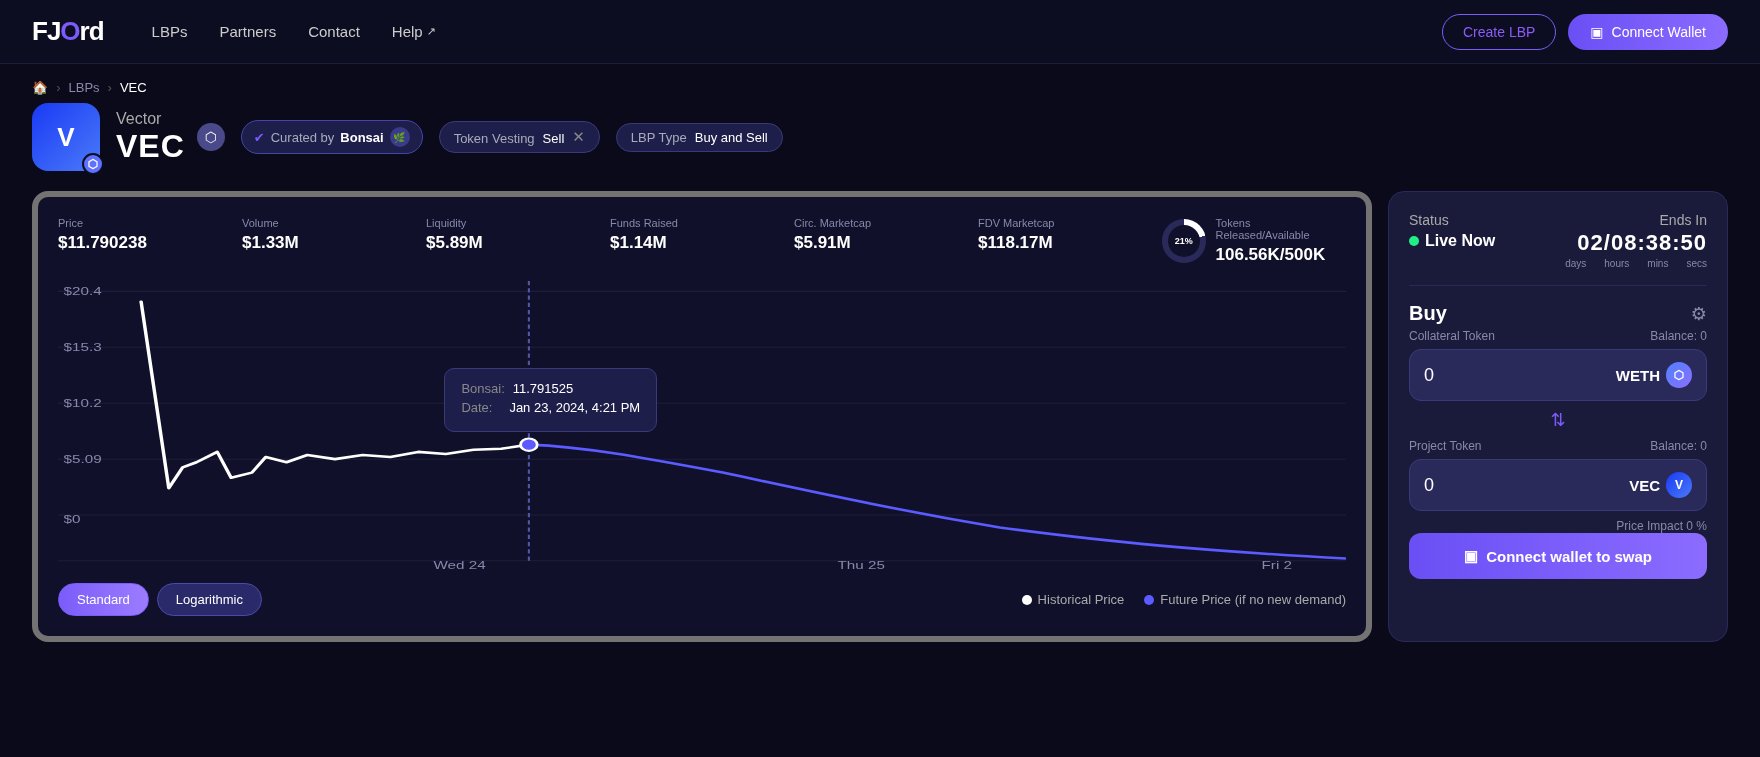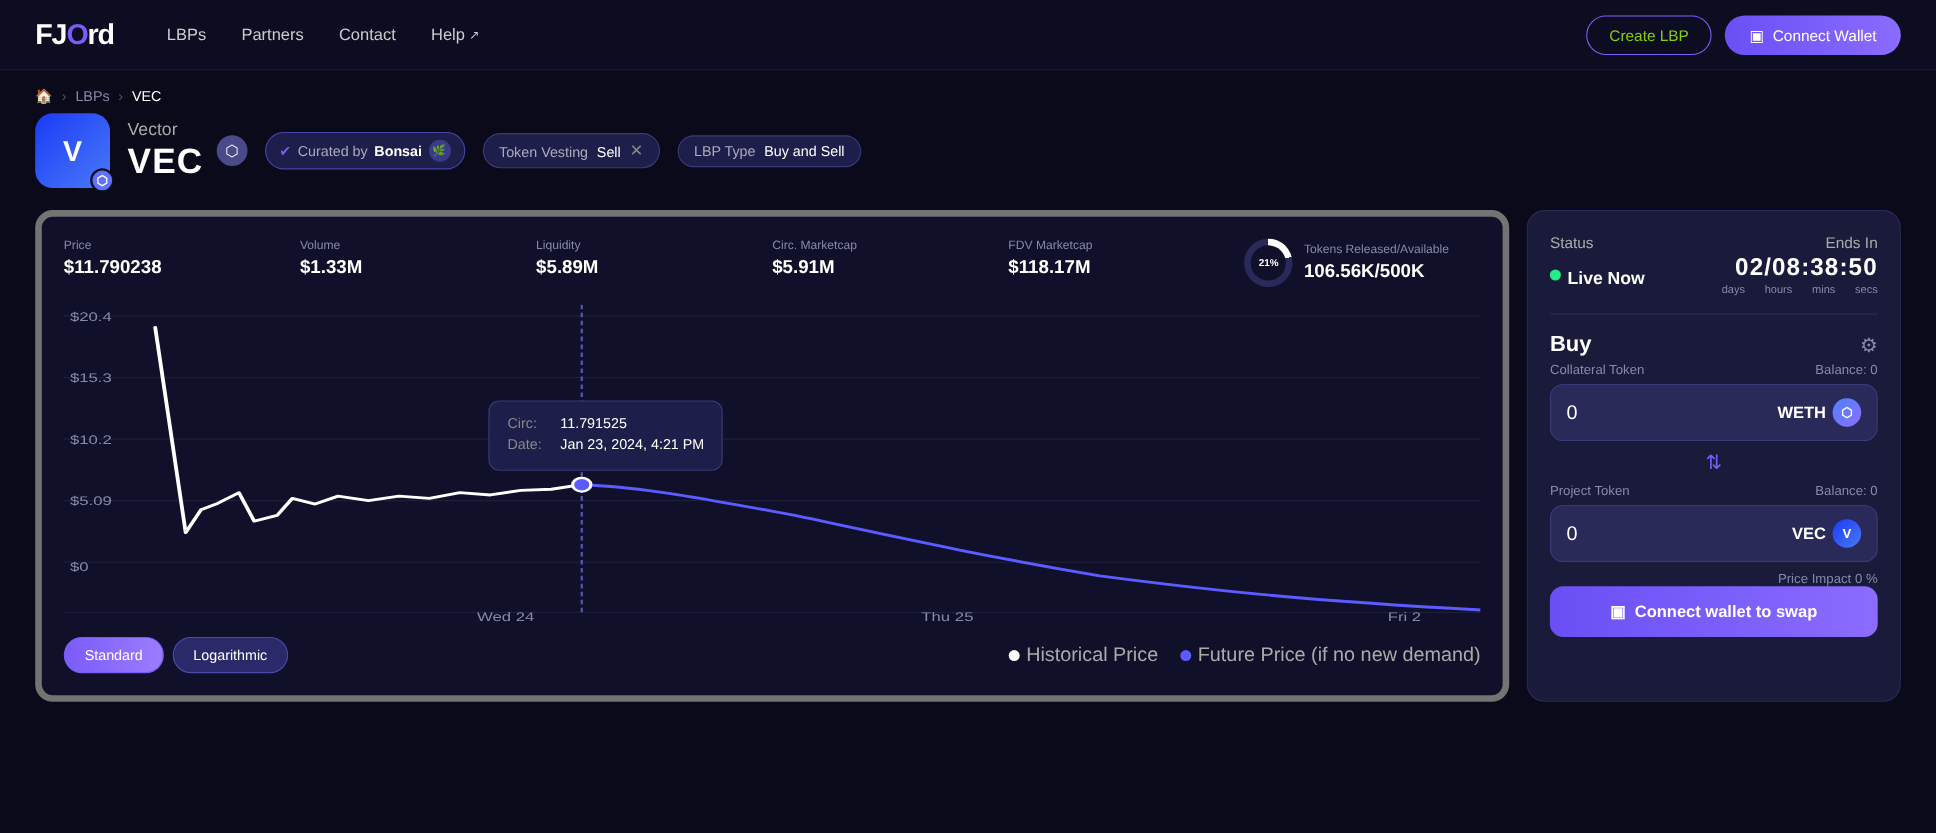--- a/index.html
+++ b/index.html
@@ -43,21 +43,21 @@
       cursor: pointer;
     }
     .nav-actions {
       display: flex;
       gap: 12px;
       align-items: center;
     }
     .btn-create-lbp {
       background: transparent;
       border: 1.5px solid #7b5cfa;
-      color: #84cc16;
+      color: #8b5cf6;
       padding: 9px 20px;
       border-radius: 20px;
       cursor: pointer;
       font-size: 14px;
     }
     .btn-connect-wallet {
       background: linear-gradient(90deg, #6a4ff5, #8b6cff);
       border: none;
       color: #fff;
       padding: 10px 22px;
@@ -305,21 +305,21 @@
       cursor: pointer;
     }
     .chart-btn.active {
       background: linear-gradient(90deg, #7b5cfa, #9b7cff);
       border-color: #7b5cfa;
     }
     .chart-legend {
       display: flex;
       gap: 20px;
       align-items: center;
-      font-size: 18px;
+      font-size: 13px;
       color: #aaa;
     }
     .legend-item {
       display: flex;
       align-items: center;
       gap: 6px;
     }
     .legend-dot {
       width: 10px;
       height: 10px;
@@ -329,23 +329,23 @@
     .legend-dot-future { background: #5b5bff; }
     
     .side-status-row {
       display: flex;
       justify-content: space-between;
       align-items: flex-start;
     }
     .status-label { font-size: 14px; color: #aaa; }
     .status-live {
       display: flex;
-      align-items: flex-start;
+      align-items: center;
       gap: 6px;
-      margin-top: 17px;
+      margin-top: 4px;
     }
     .status-dot {
       width: 10px;
       height: 10px;
       border-radius: 50%;
       background: #22ee88;
     }
     .status-live-text { font-size: 16px; font-weight: 700; color: #fff; }
     .ends-in-block { text-align: right; }
     .ends-in-label { font-size: 14px; color: #aaa; }
@@ -538,20 +538,24 @@
         </div>
         <div class="stat-item">
           <div class="stat-label">Volume</div>
           <div class="stat-value">$1.33M</div>
         </div>
         <div class="stat-item">
           <div class="stat-label">Liquidity</div>
           <div class="stat-value">$5.89M</div>
         </div>
         <div class="stat-item">
+          <div class="stat-label">Funds Raised</div>
+          <div class="stat-value">$1.14M</div>
+        </div>
+        <div class="stat-item">
           <div class="stat-label">Circ. Marketcap</div>
           <div class="stat-value">$5.91M</div>
         </div>
         <div class="stat-item">
           <div class="stat-label">FDV Marketcap</div>
           <div class="stat-value">$118.17M</div>
         </div>
         <div class="stat-item tokens-circle-wrap">
           <div class="tokens-circle">
             <div class="tokens-circle-inner">21%</div>
@@ -588,21 +592,21 @@
           <circle cx="340" cy="158" r="6" fill="#5b5bff" stroke="#fff" stroke-width="2"></circle>
 
           <text x="290" y="278" font-size="11" fill="#8888aa" text-anchor="middle">Wed 24</text>
           <text x="580" y="278" font-size="11" fill="#8888aa" text-anchor="middle">Thu 25</text>
           <text x="880" y="278" font-size="11" fill="#8888aa" text-anchor="middle">Fri 2</text>
         </svg>
 
         
         <div class="chart-tooltip">
           <div class="chart-tooltip-row">
-            <span class="chart-tooltip-label">Circ:</span>
+            <span class="chart-tooltip-label">Bonsai:</span>
             <span class="chart-tooltip-value">11.791525</span>
           </div>
           <div class="chart-tooltip-row">
             <span class="chart-tooltip-label">Date:</span>
             <span class="chart-tooltip-value">Jan 23, 2024, 4:21 PM</span>
           </div>
         </div>
       </div>
 
       <div class="chart-bottom">

